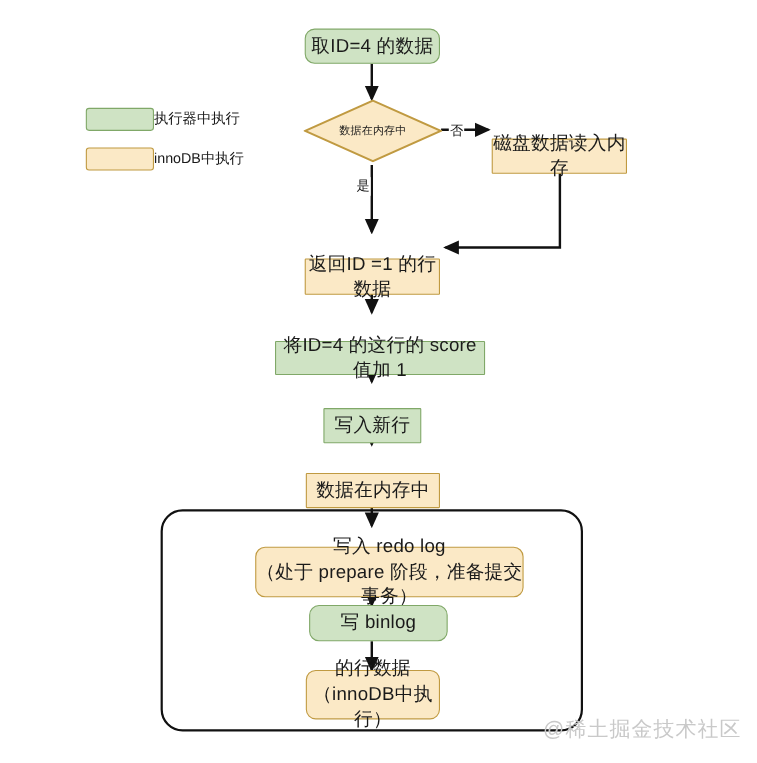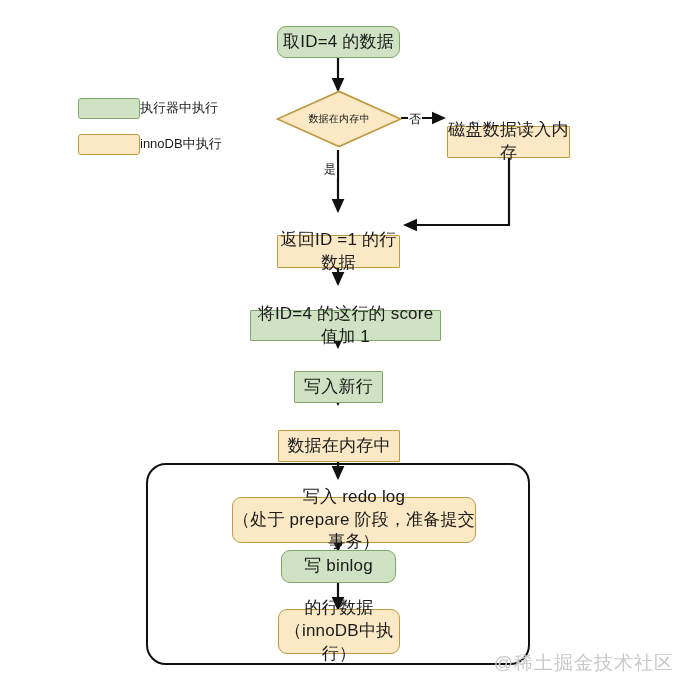--- a/index.html
+++ b/index.html
@@ -220,21 +220,21 @@
     <span>数据在内存中</span>
   </div>
 
   <div class="node tan round" style="left:232px; top:476px; width:244px; height:46px;margin-top:21px;">
     <span class="two-line">
       <span>写入 redo log</span>
       <span>（处于 prepare 阶段，准备提交事务）</span>
     </span>
   </div>
 
-  <div class="node green round" style="left:281px; top:550px; width:115px; height:33px;">
+  <div class="node green round" style="left:281px; top:550px; width:126px; height:33px;">
     <span>写 binlog</span>
   </div>
 
   <div class="node tan round" style="left:278px; top:609px; width:122px; height:45px;">
     <span class="two-line">
       <span>的行数据</span>
       <span>（innoDB中执行）</span>
     </span>
   </div>
 

